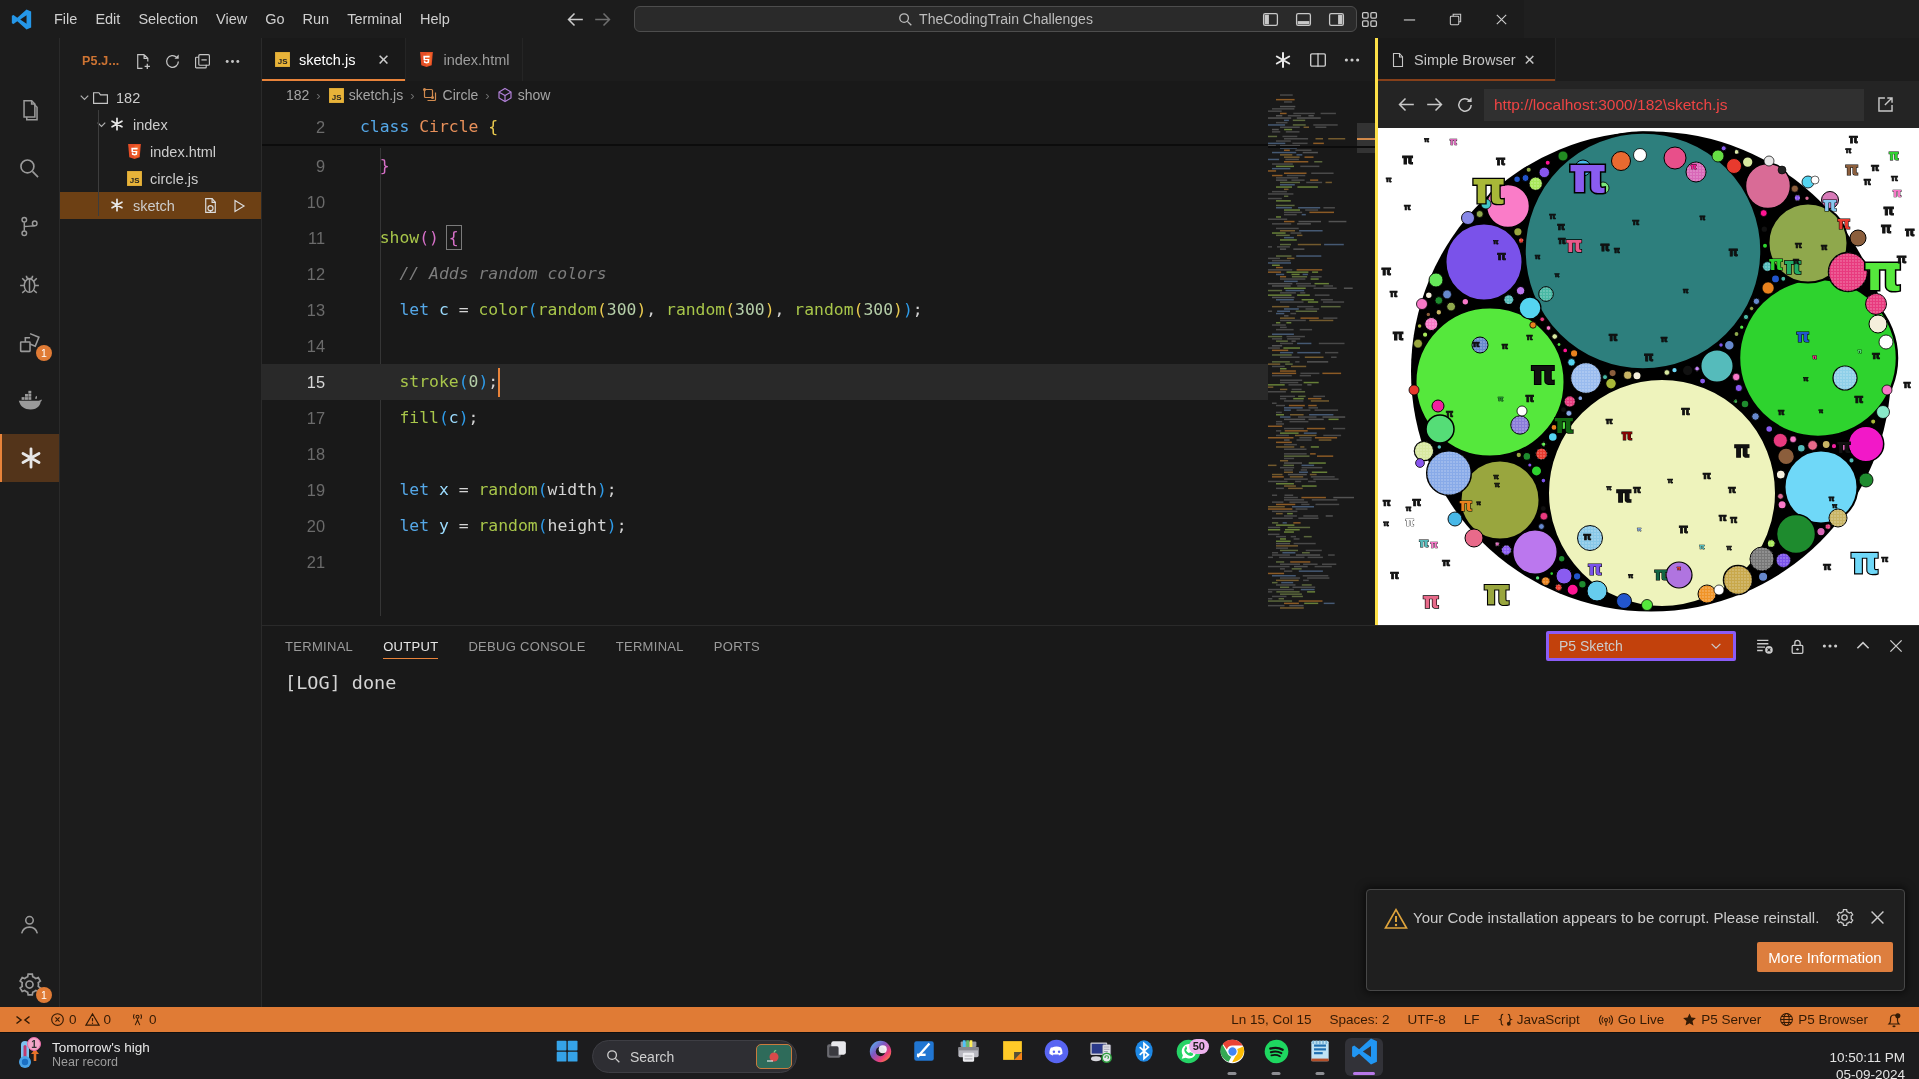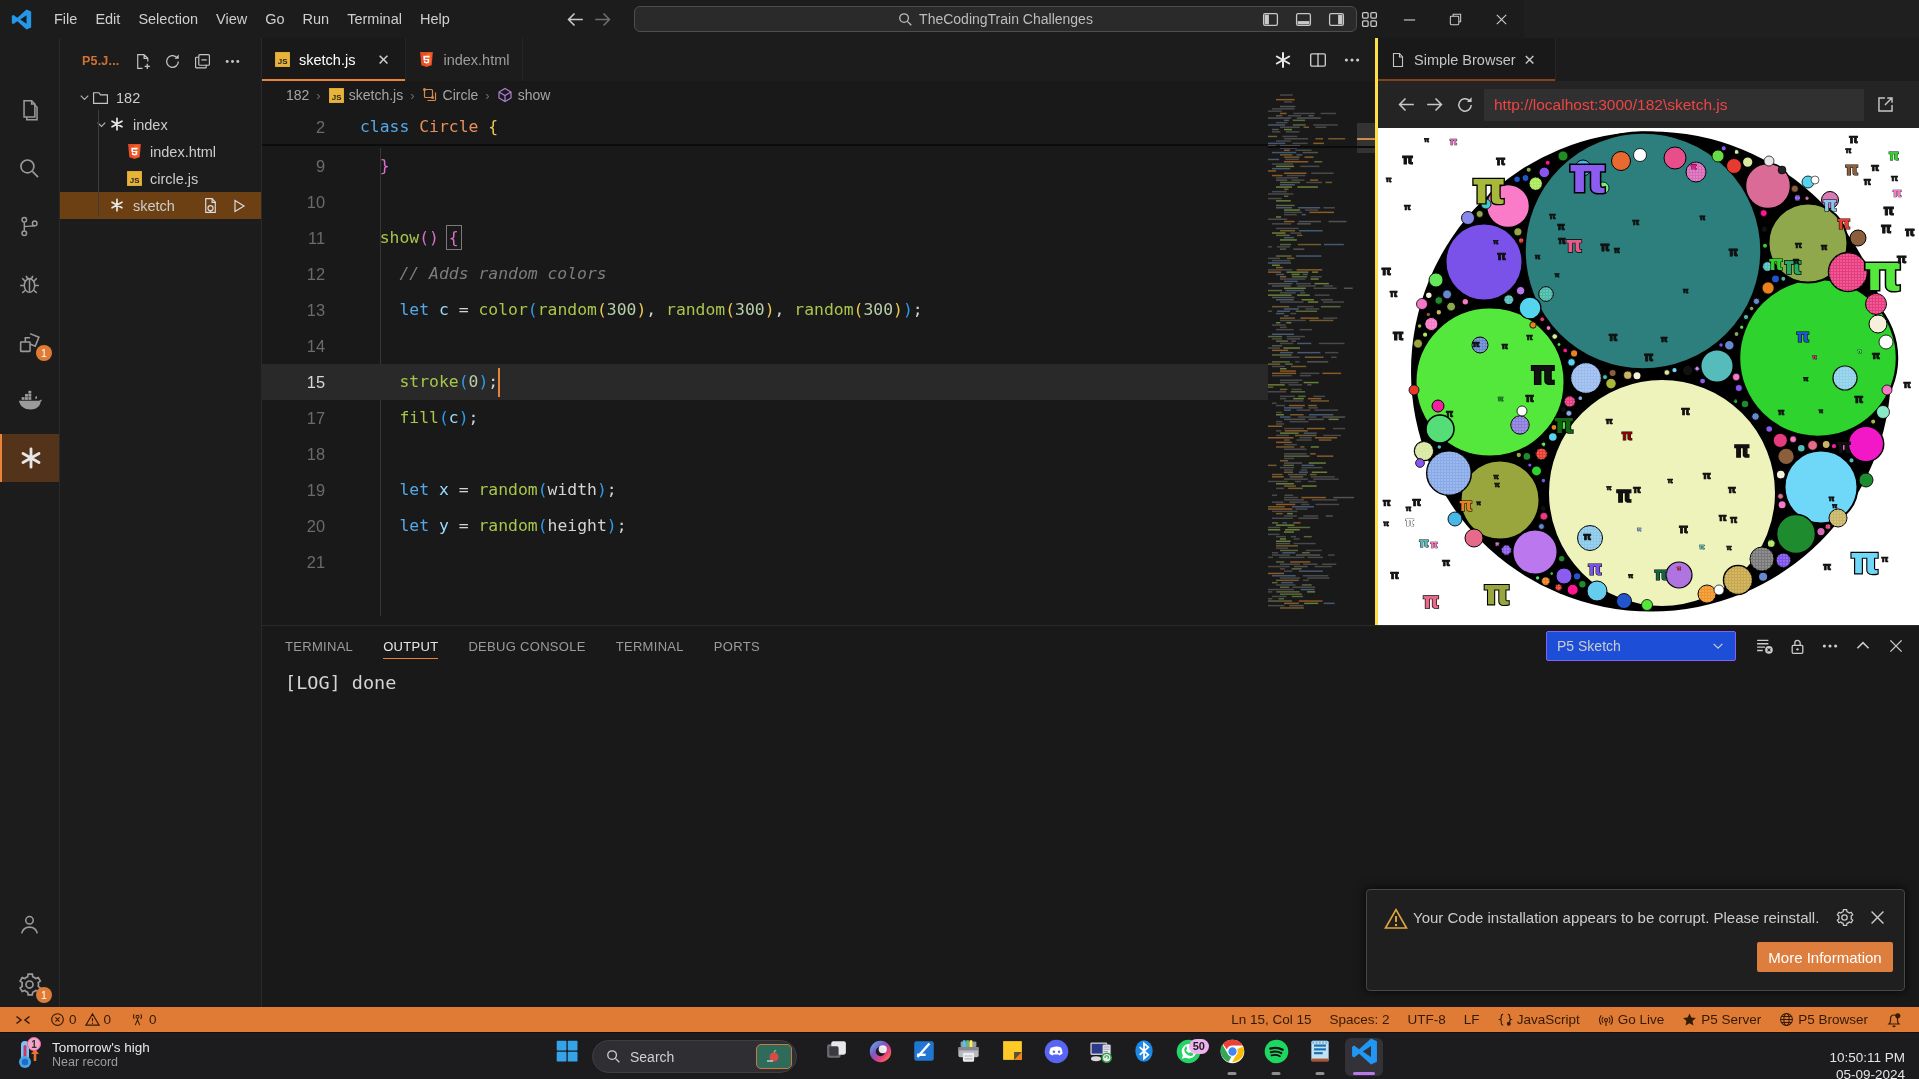--- a/index.html
+++ b/index.html
@@ -106,21 +106,21 @@
   #bcanvas { position:absolute; left:0; top:90px; width:544px; height:497px; background:#ffffff; }
 
   
   #panel { left:262px; top:625px; width:1657px; height:382px; background:#191919; border-top:1px solid #2a2a2a; }
   #panel-tabs { position:absolute; left:23px; top:0; height:40px; display:flex; align-items:center; gap:30px; }
   .panel-tab { color:#9b9b9b; font-size:13px; letter-spacing:.3px; position:relative; height:40px; display:flex; align-items:center;}
   .panel-tab.active { color:#e7e7e7; }
   .panel-tab.active::after { content:""; position:absolute; left:0; right:0; bottom:7px; height:1.5px; background:#e8833a; }
   #panel-output { position:absolute; left:23px; top:46px; font-family:"DejaVu Sans Mono", monospace; font-size:18.5px; color:#d4d4d4; }
   #panel-controls { position:absolute; right:14px; top:0; height:40px; display:flex; align-items:center; gap:15px; color:#cccccc; }
-  #channel-select { width:190px; height:30px; background:#1d4ed8; border:1px solid #8b5cf6; border-radius:2px;
+  #channel-select { width:190px; height:30px; background:#c2410c; border:3px solid #8b5cf6; border-radius:2px;
       color:#cccccc; font-size:14px; display:flex; align-items:center; padding:0 10px; justify-content:space-between; margin-right:5px;}
 
   
   #statusbar { left:0; top:1007px; width:1919px; height:25px; background:#e07b35; color:#331a05;
       display:flex; align-items:center; font-size:13.5px; }
   .sb-left { display:flex; align-items:center; gap:9px; margin-left:10px; }
   .sb-item { display:flex; align-items:center; gap:4px; padding:0 5px; height:25px; }
   .sb-right { margin-left:auto; display:flex; align-items:center; gap:8px; margin-right:12px; }
 
   

